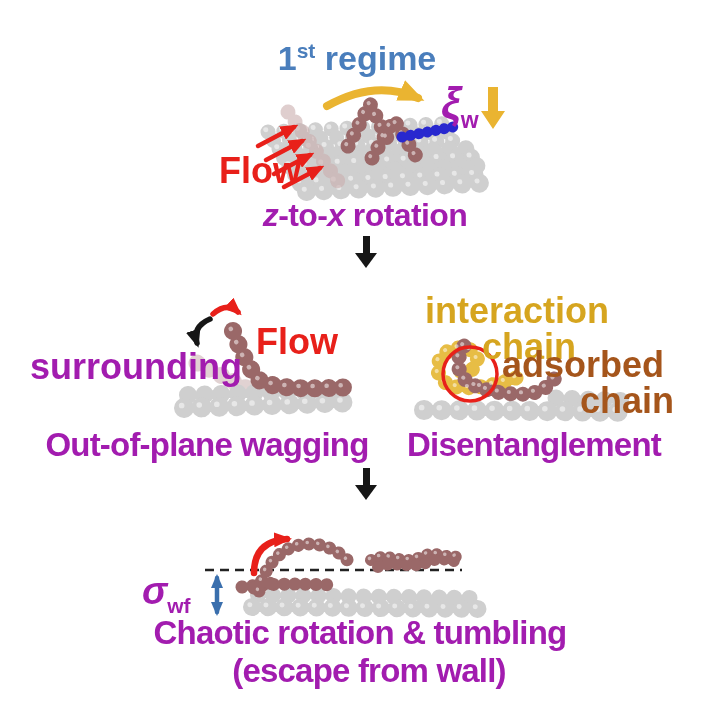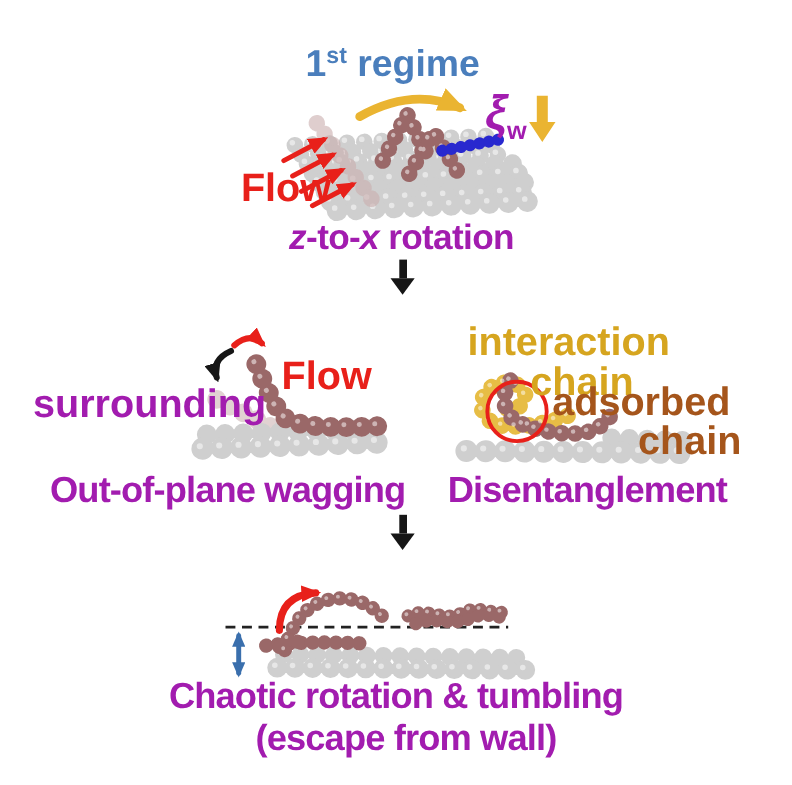--- a/index.html
+++ b/index.html
@@ -164,17 +164,18 @@
   <div class="t lbl gold ctr" style="left:529px;top:328px">chain</div>
   <div class="t lbl brown ctr" style="left:583px;top:346px">adsorbed</div>
   <div class="t lbl brown ctr" style="left:627px;top:382px">chain</div>
 
   <div class="t cap33 ctr" style="left:534px;top:428px">Disentanglement</div>
   <div class="t cap33 ctr" style="left:207px;top:428px">Out-of-plane wagging</div>
 
   <div class="darrow" style="left:355px;top:468px"></div>
 
 
+  <div class="t sig" style="left:142px;top:572px"><span>σ</span><sub>wf</sub></div>
 
   <div class="t cap33 ctr" style="left:360px;top:616px">Chaotic rotation &amp; tumbling</div>
   <div class="t cap33 ctr" style="left:369px;top:654px">(escape from wall)</div>
 
 </div>
 
 </body></html>

